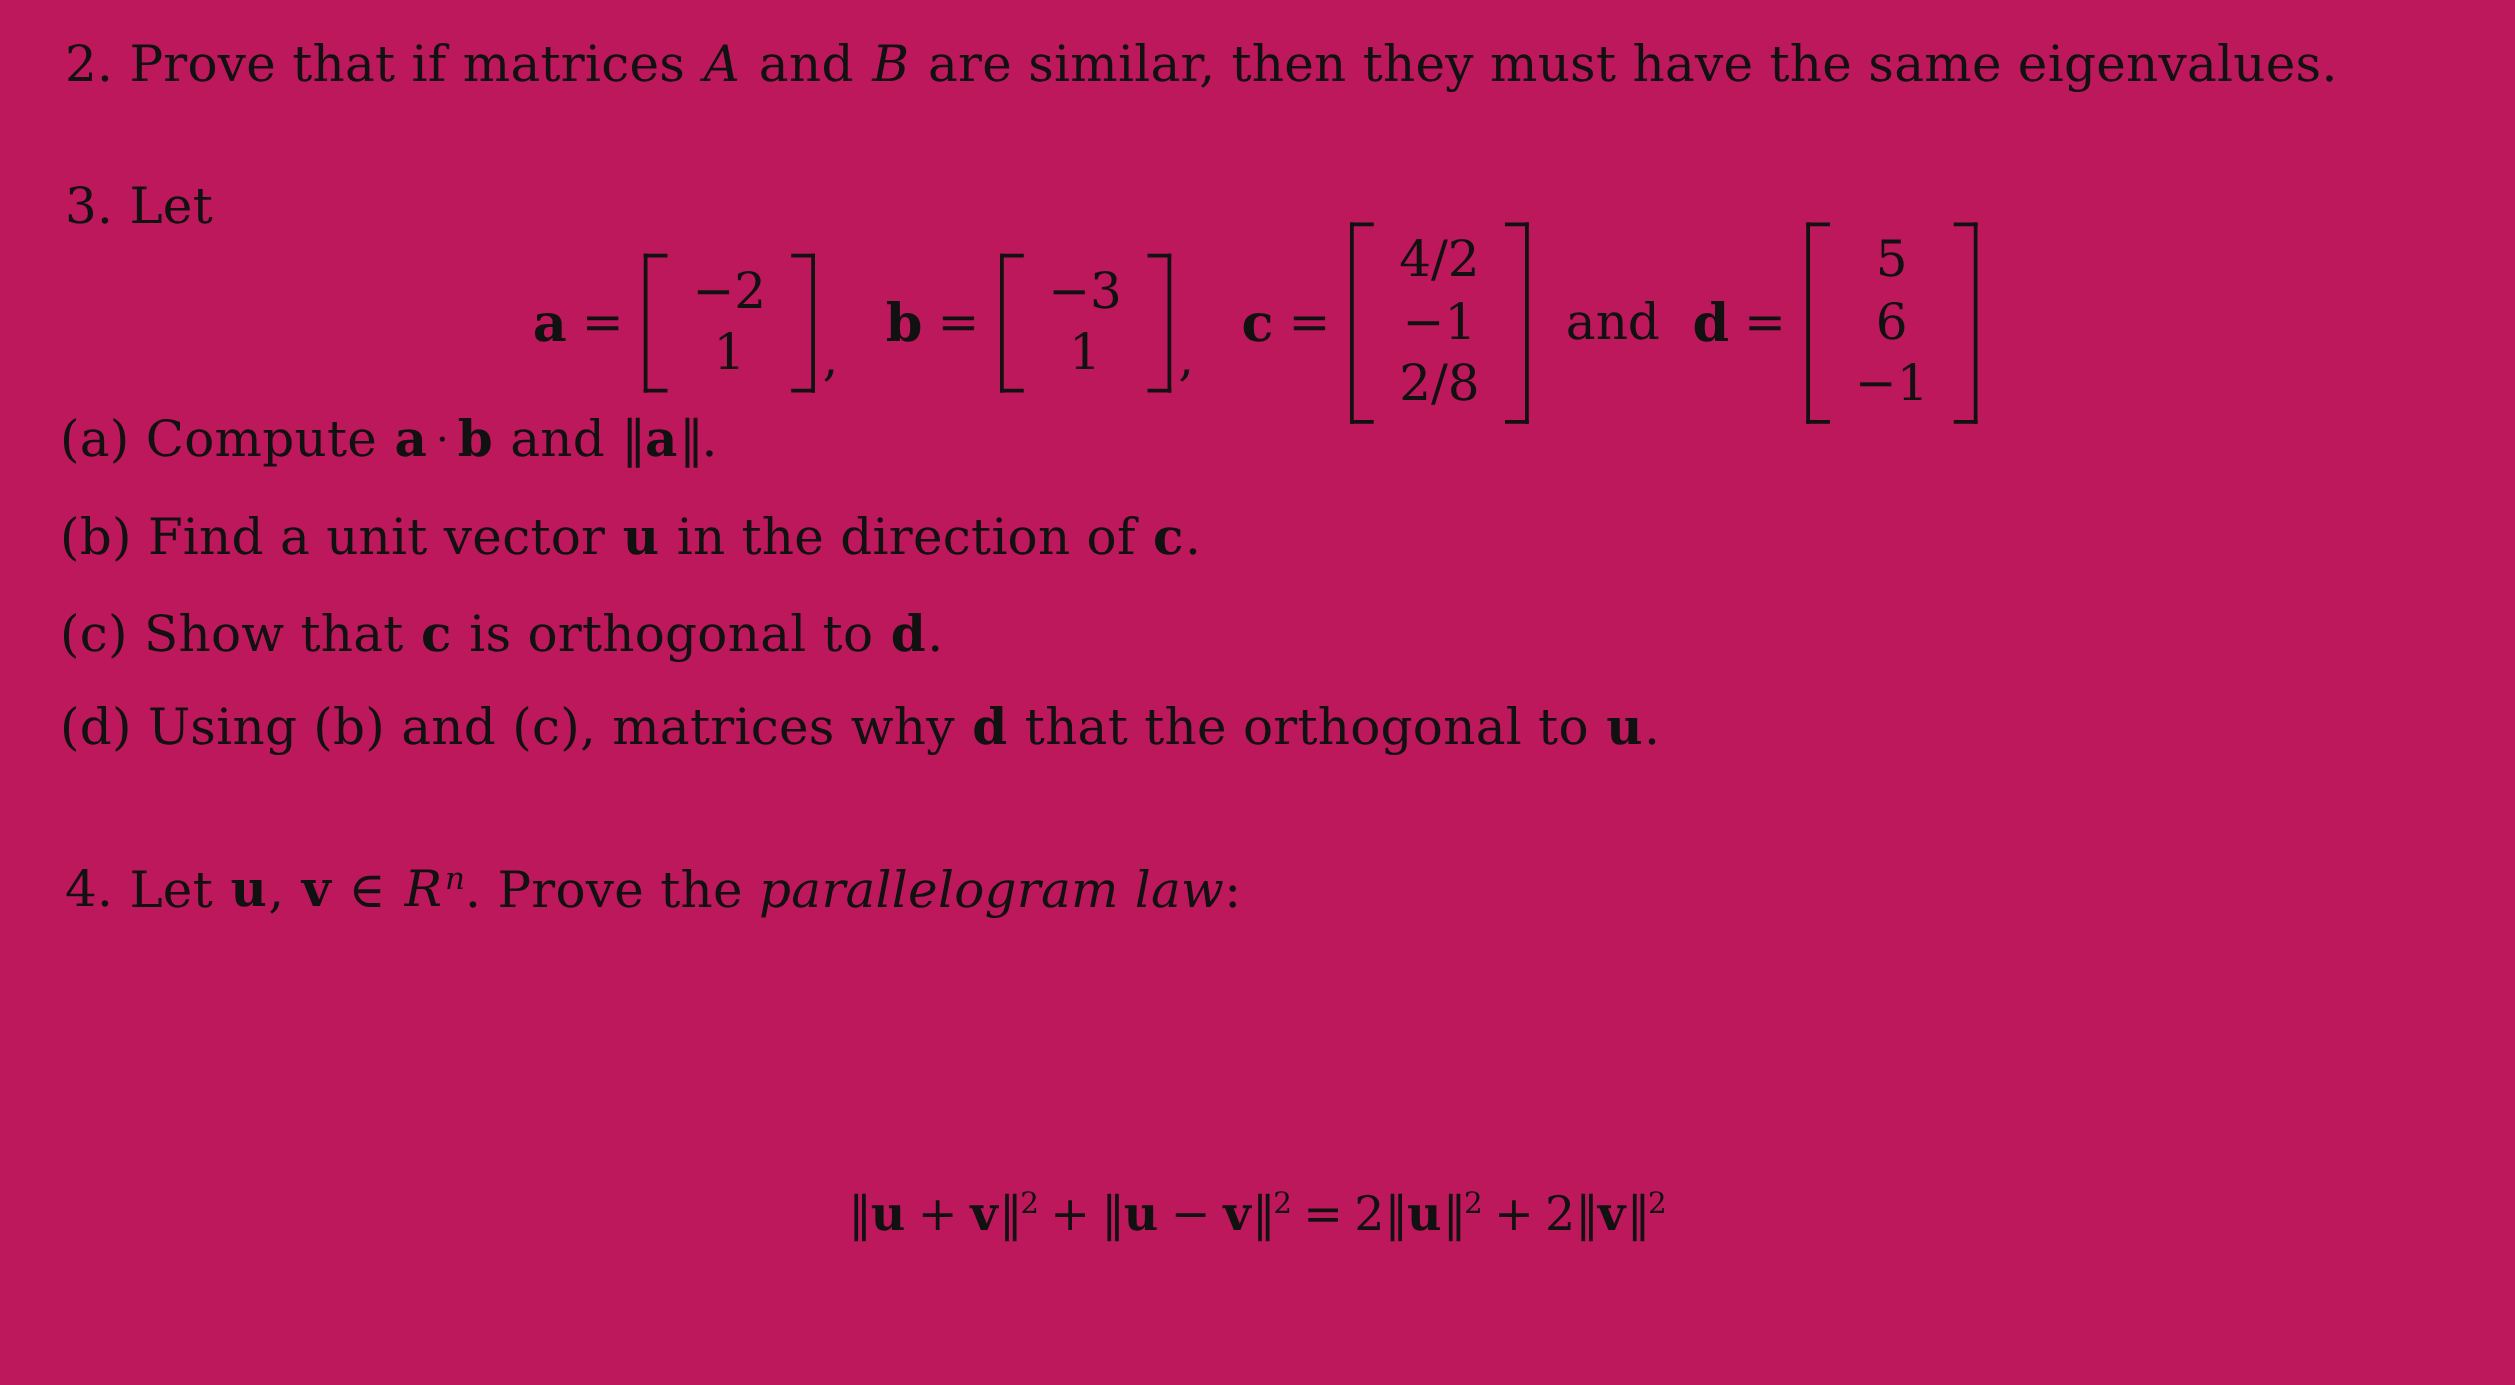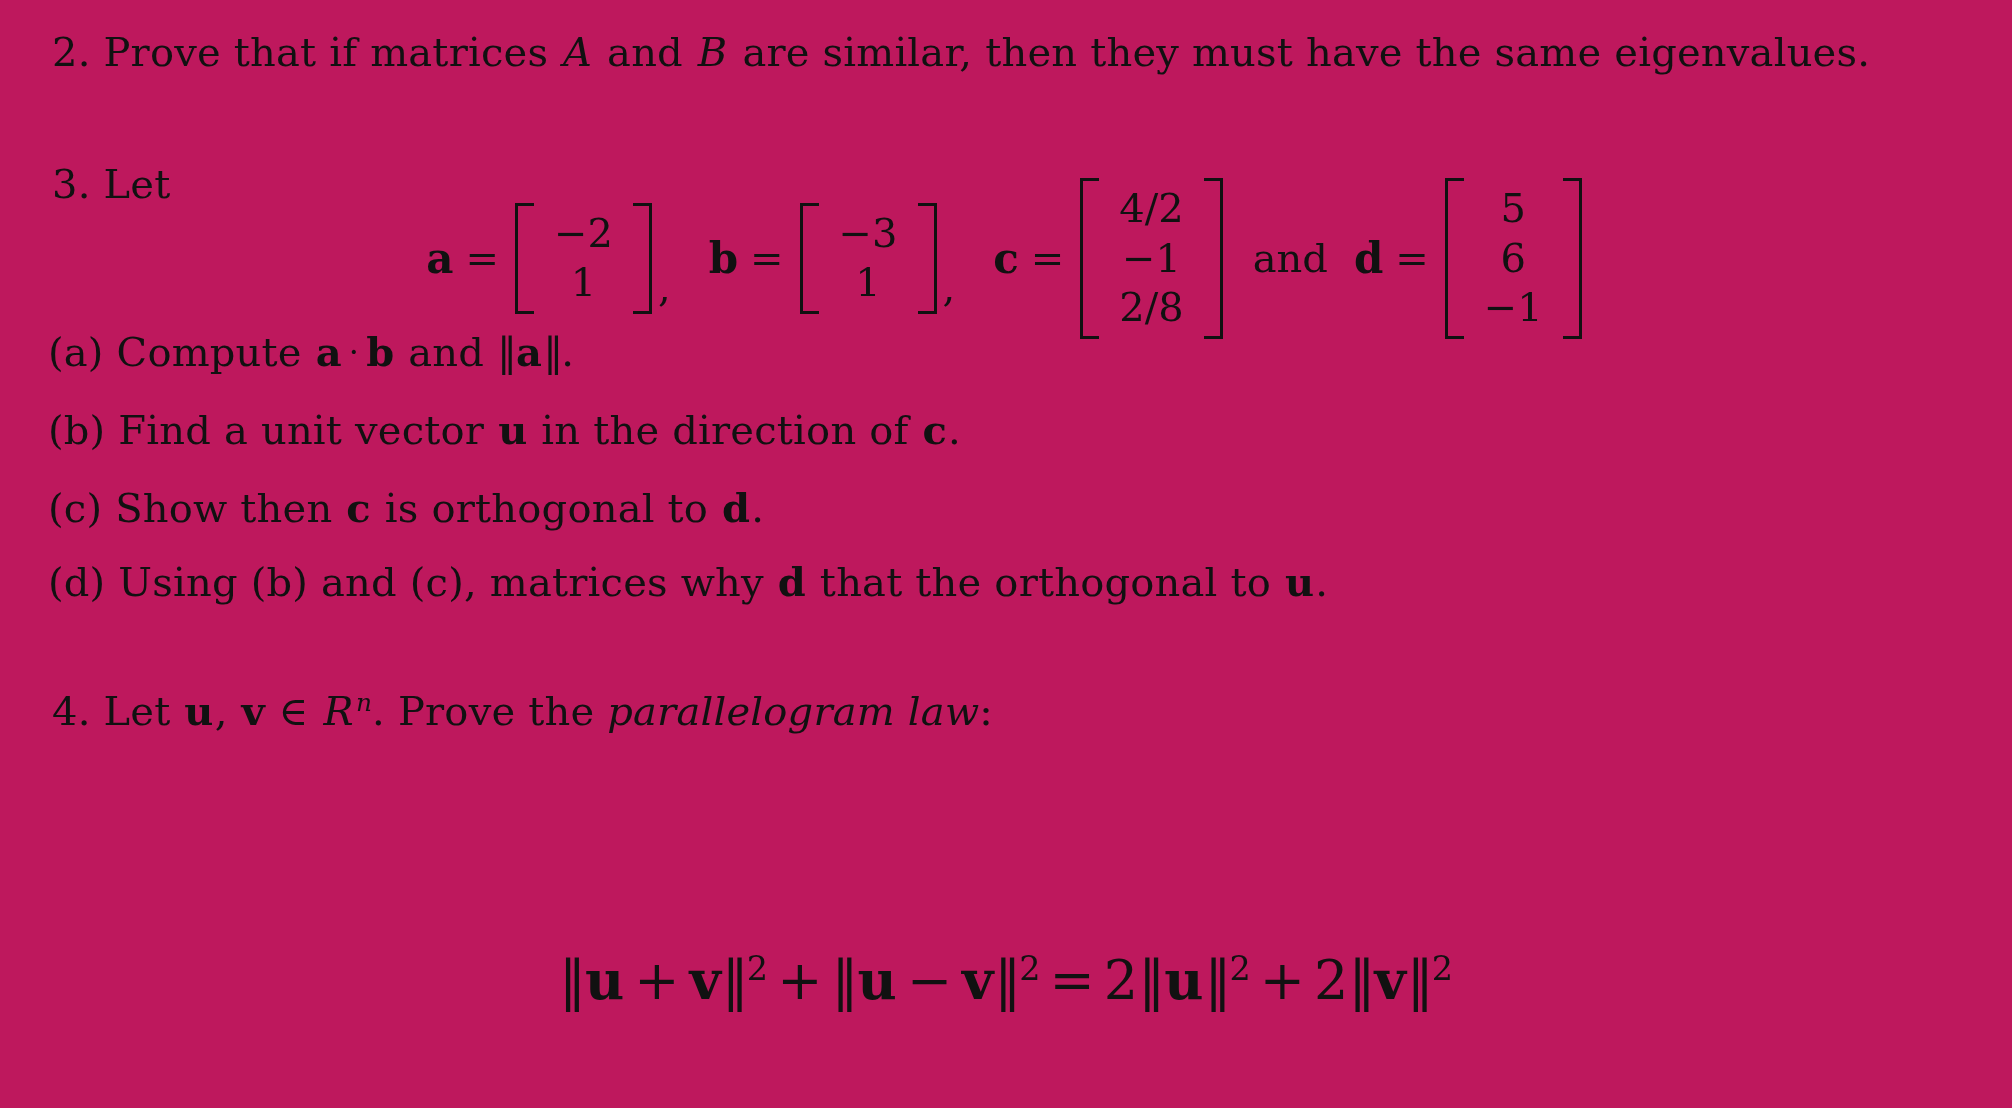--- a/index.html
+++ b/index.html
@@ -31,21 +31,21 @@
     white-space: nowrap;
     letter-spacing: 0.2px;
   }
   .num-label {
     display: inline-block;
   }
 
   
   #problem-2 { left: 52px; top: 30px; }
   
-  #problem-3-lead { left: 52px; top: 143px; margin-top: 19px; }
+  #problem-3-lead { left: 52px; top: 143px; }
   
   #item-a { left: 48px; top: 330px; }
   #item-b { left: 48px; top: 408px; }
   #item-c { left: 48px; top: 486px; }
   #item-d { left: 48px; top: 560px; }
   
   #problem-4 { left: 52px; top: 665px; margin-top: 24px; }
 
   
   .mathit {
@@ -149,21 +149,21 @@
   }
   .gap-sm { width: 34px; }
 
   
   #equation-parallelogram {
     position: absolute;
     left: 0;
     top: 948px;
     width: 2012px;
     text-align: center;
-    font-size: 54px;
+    font-size: 38px;
     white-space: nowrap;
   }
   .op { padding: 0 9px; }
 </style>
 </head>
 <body>
 
 <div class="page">
 
   <div class="problem" id="problem-2">
@@ -257,21 +257,21 @@
   <div class="problem" id="item-a">
     <span class="num-label">(a)</span>
     <span>Compute</span>
     <span class="vec">a</span><span class="dotop">·</span><span class="vec">b</span>
     <span>and</span>
     <span class="norm">‖</span><span class="vec">a</span><span class="norm">‖</span><span>.</span>
   </div>
 
   <div class="problem" id="item-c">
     <span class="num-label">(c)</span>
-    <span>Show then</span>
+    <span>Show that</span>
     <span class="vec">c</span>
     <span>is orthogonal to</span>
     <span class="vec">d</span><span>.</span>
   </div>
 
   <div class="problem" id="item-d">
     <span class="num-label">(d)</span>
     <span>Using (b) and (c), matrices why</span>
     <span class="vec">d</span>
     <span>that the orthogonal to</span>

